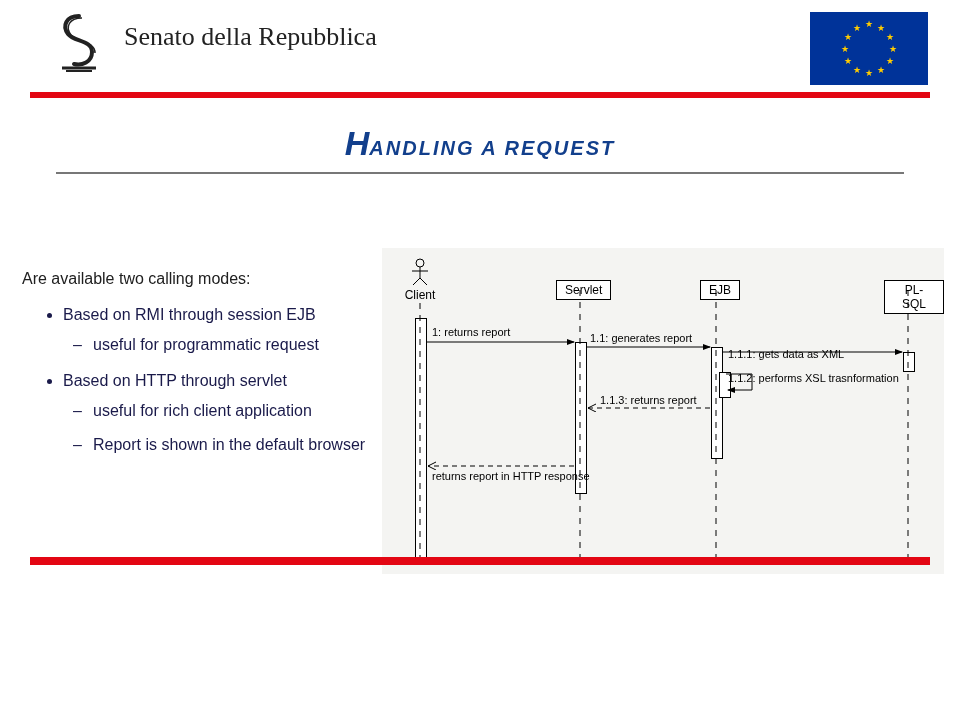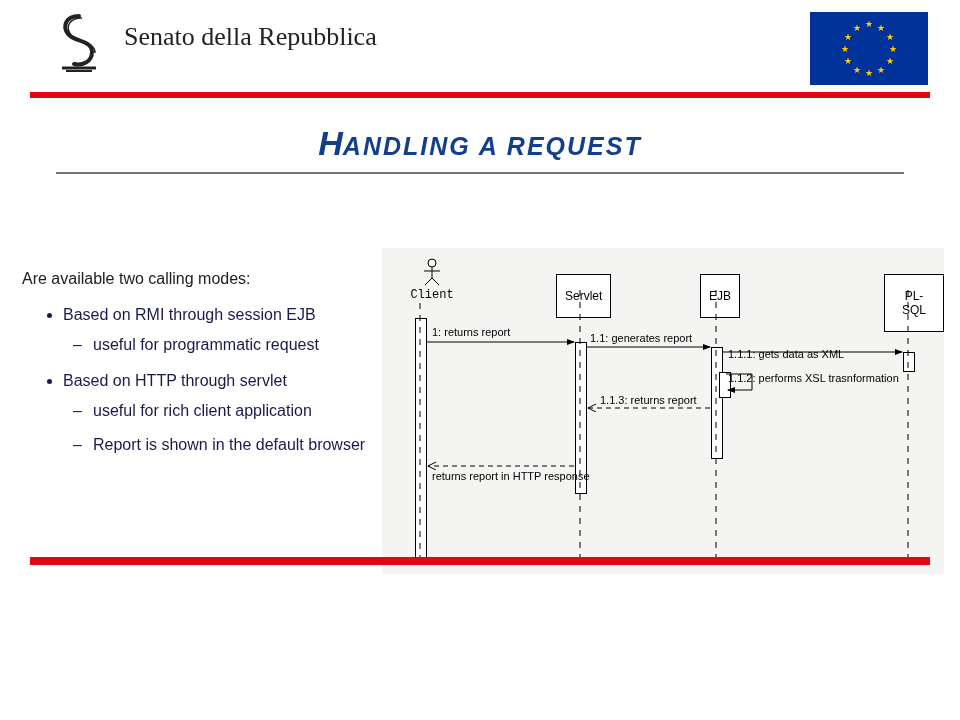--- a/index.html
+++ b/index.html
@@ -89,21 +89,21 @@
     text-align: center;
     font-family: Verdana, Geneva, sans-serif;
     font-size: 28px;
     font-weight: bold;
     font-style: italic;
     letter-spacing: 2px;
     color: #123f8c;
     display: block;
   }
   .slide-title .cap { font-size: 34px; letter-spacing: 0; }
-  .slide-title .rest { font-variant: small-caps; text-transform: uppercase; font-size: 25px; }
+  .slide-title .rest { font-variant: small-caps; text-transform: uppercase; font-size: 20px; }
   .title-rule {
     position: absolute;
     left: 56px;
     right: 56px;
     top: 172px;
     height: 2px;
     background: #777;
   }
 
   
@@ -152,24 +152,24 @@
     top: 248px;
     width: 562px;
     height: 326px;
     background: #f4f4f2;
     font-family: Arial, Helvetica, sans-serif;
     font-size: 11px;
     color: #000;
   }
   .diagram .lifeline-head {
     position: absolute;
-    top: 26px;
+    top: 32px;
     border: 1px solid #000;
     background: #fff;
-    padding: 14px 8px;
+    padding: 2px 8px;
     text-align: center;
     font-size: 12px;
   }
   .diagram .actor {
     position: absolute;
     top: 10px;
     text-align: center;
     font-size: 12px;
     width: 60px;
   }
@@ -255,21 +255,21 @@
         <ul class="l2">
           <li>useful for rich client application</li>
           <li>Report is shown in the default browser</li>
         </ul>
       </li>
     </ul>
   </div>
 
   <div class="diagram">
 
-    <div class="actor" style="left:20px;font-family:Liberation Mono, monospace;">
+    <div class="actor" style="left:8px;">
       <svg width="22" height="28" viewBox="0 0 22 28">
         <circle cx="11" cy="5" r="4" fill="none" stroke="#000"></circle>
         <line x1="11" y1="9" x2="11" y2="20" stroke="#000"></line>
         <line x1="3" y1="13" x2="19" y2="13" stroke="#000"></line>
         <line x1="11" y1="20" x2="4" y2="27" stroke="#000"></line>
         <line x1="11" y1="20" x2="18" y2="27" stroke="#000"></line>
       </svg>
       <div>Client</div>
     </div>
 

